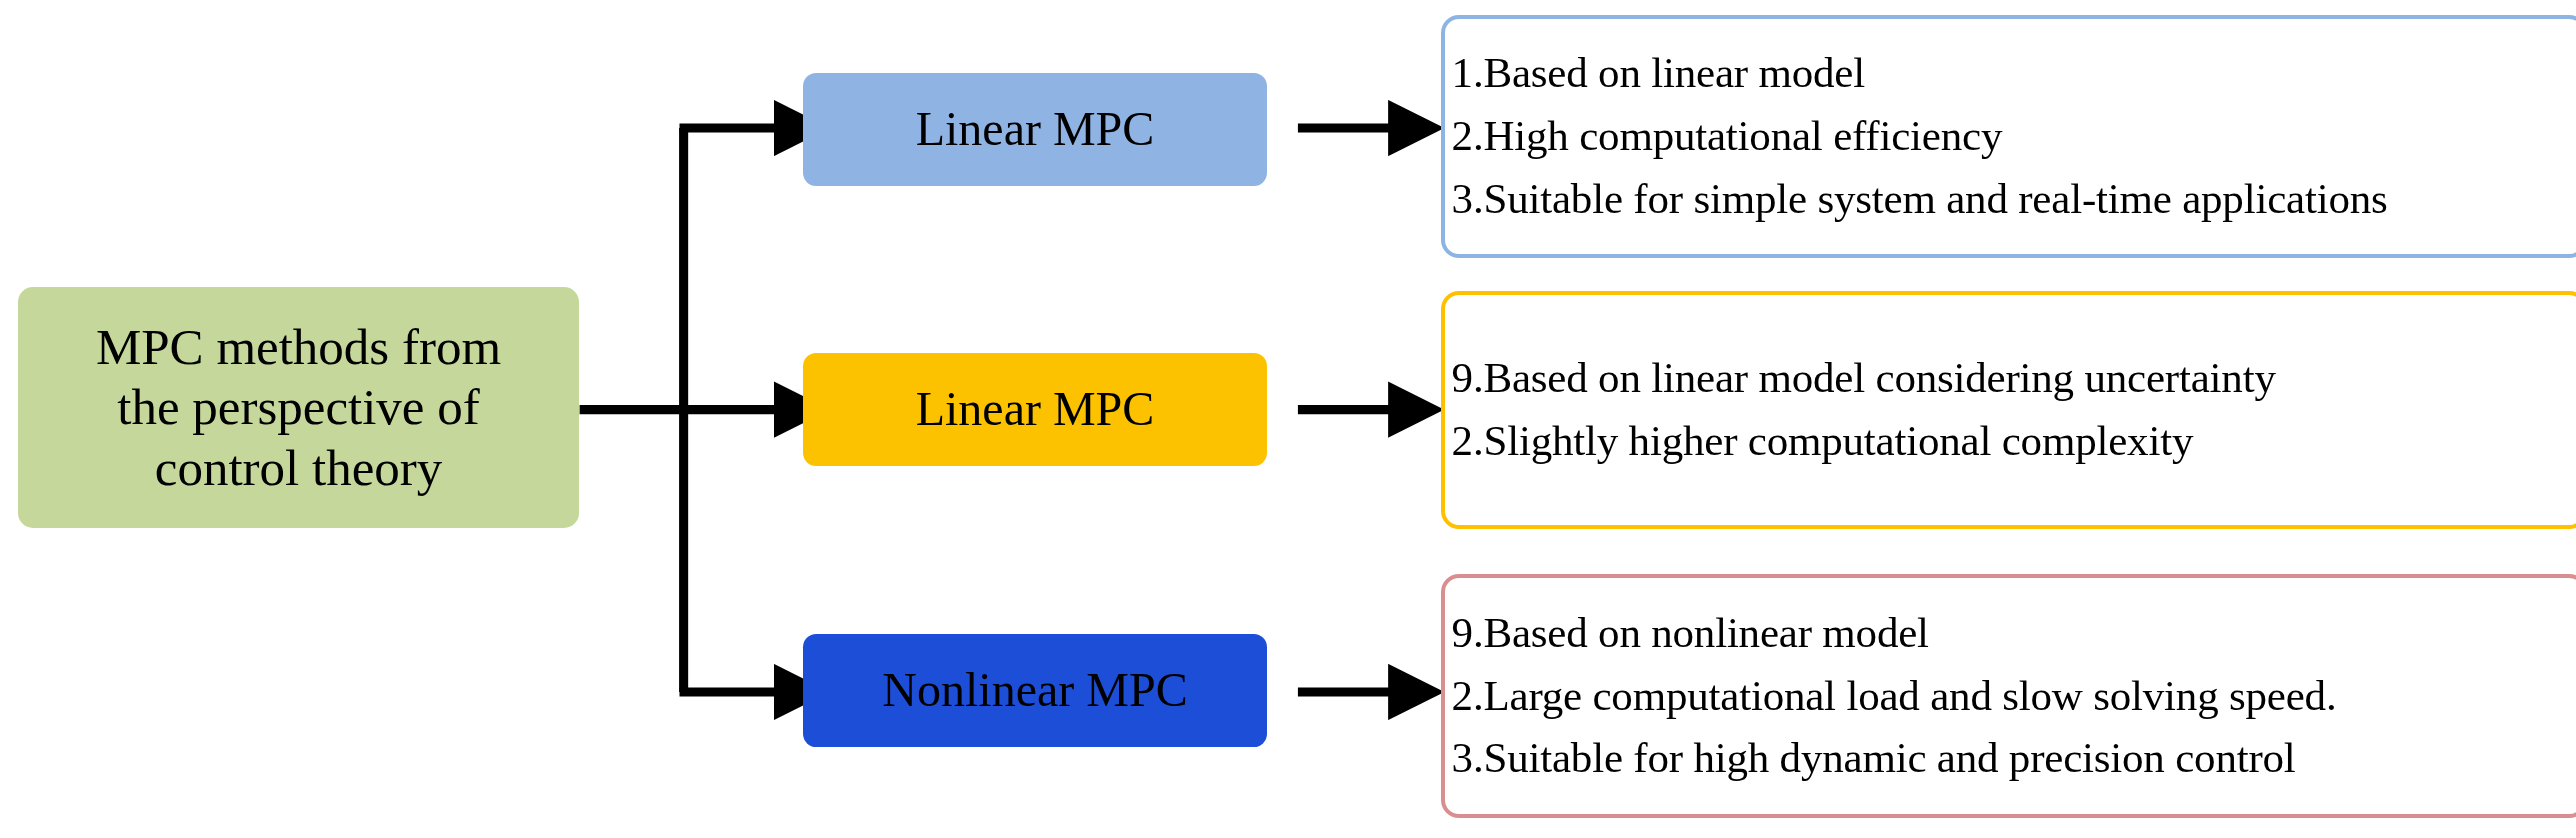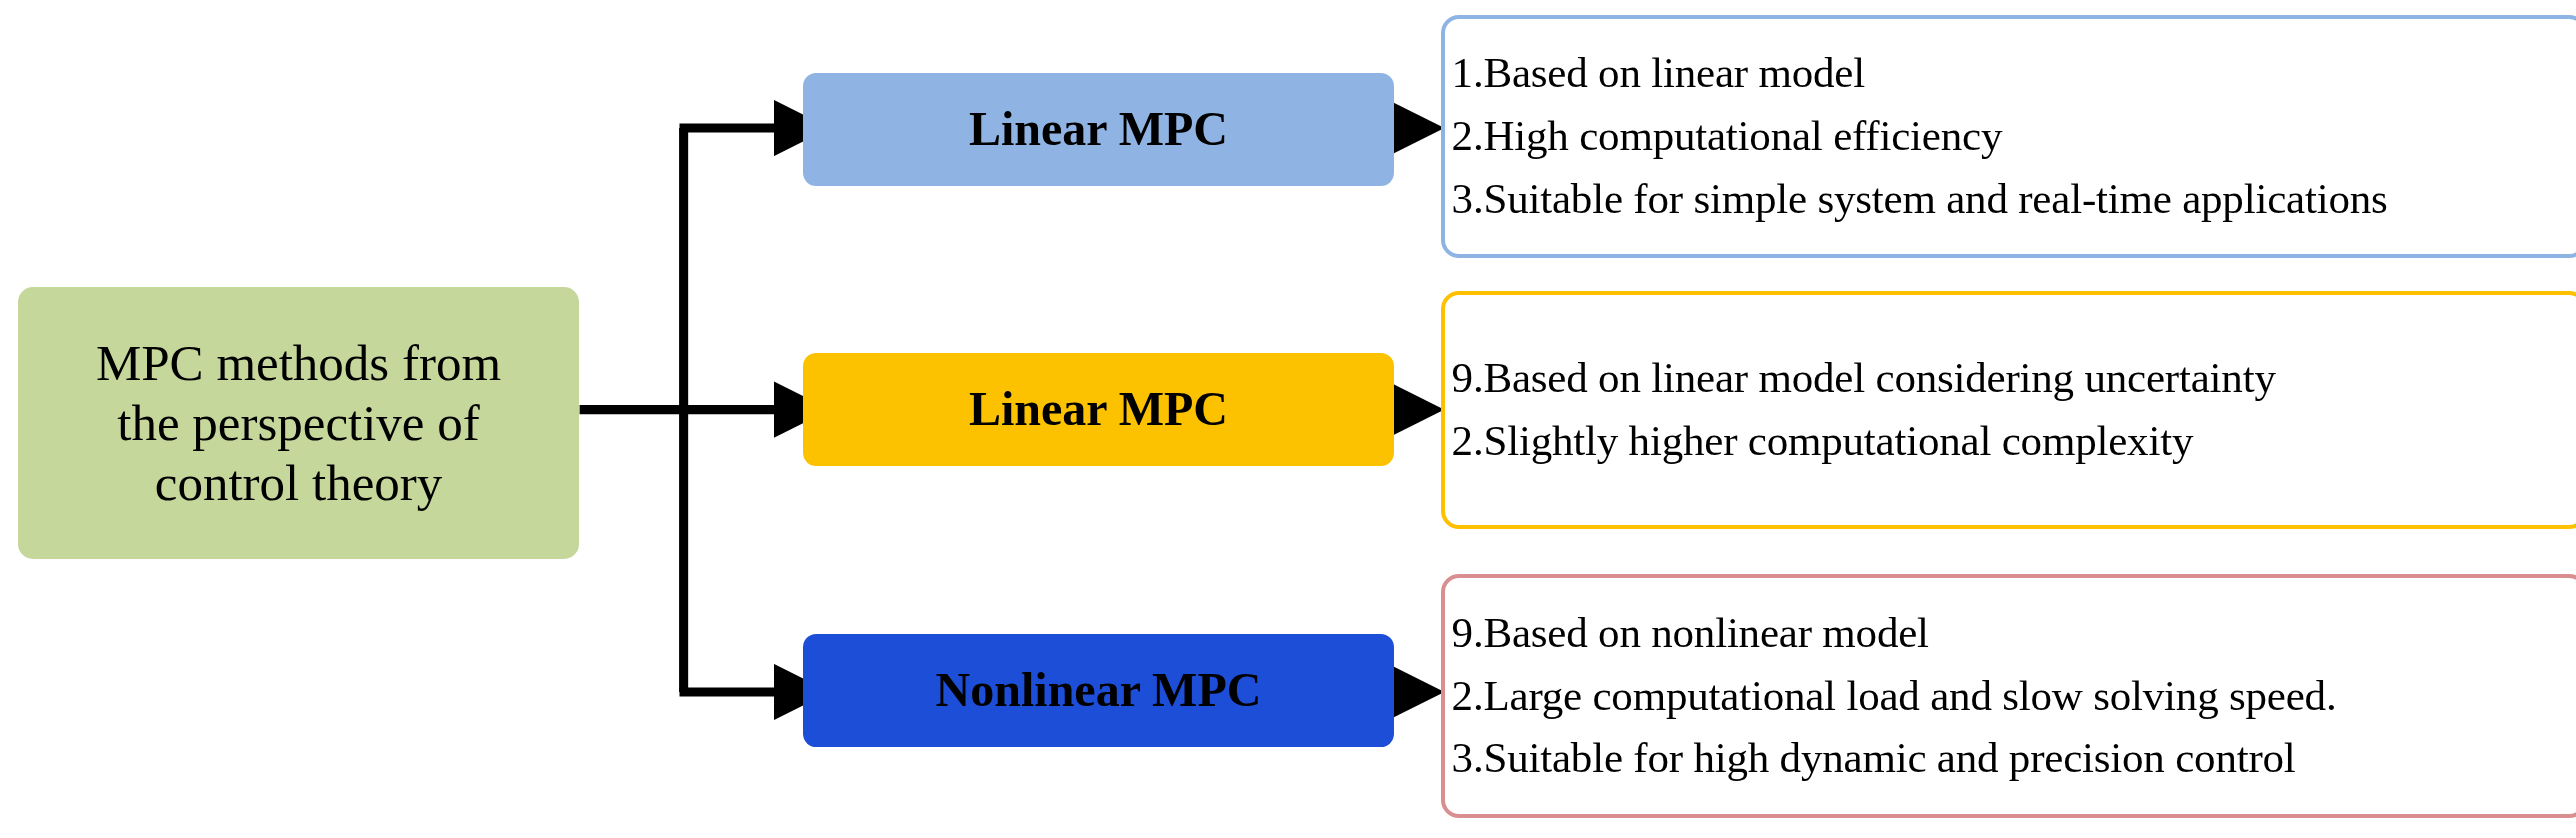--- a/index.html
+++ b/index.html
@@ -36,36 +36,35 @@
     align-items: center;
     justify-content: center;
     text-align: center;
     color: #000000;
     line-height: 1.18;
   }
   .node-root {
     left: 18px;
     top: 287px;
     width: 561px;
-    height: 272px;
+    height: 241px;
     border-radius: 15px;
     font-size: 51px;
     padding: 0 21.5px;
   }
   .node-root .root-text {
     white-space: pre-line;
     display: block;
   }
   .node-method {
     left: 803px;
-    width: 591px;
+    width: 464px;
     height: 113px;
     border-radius: 13.2px;
     font-size: 48px;
-    font-weight: bold;
   }
   .node-method.m0 { top: 73px; }
   .node-method.m1 { top: 353px; }
   .node-method.m2 { top: 634px; }
 
   
   .panel {
     position: absolute;
     z-index: 2;
     box-sizing: border-box;

